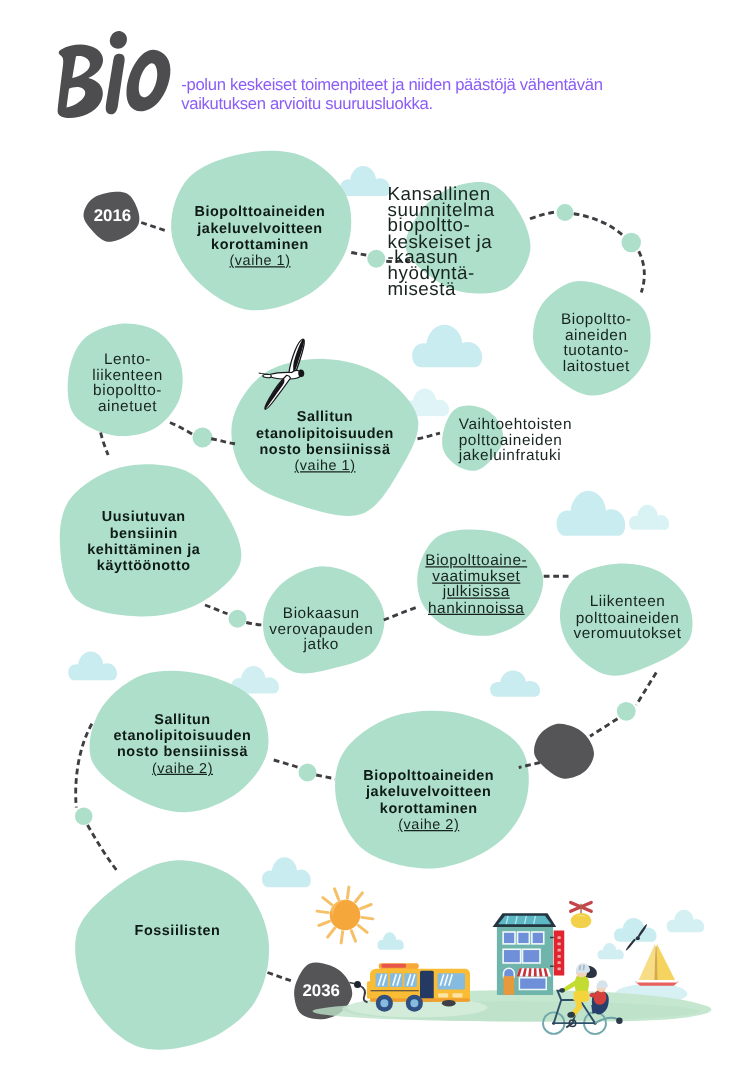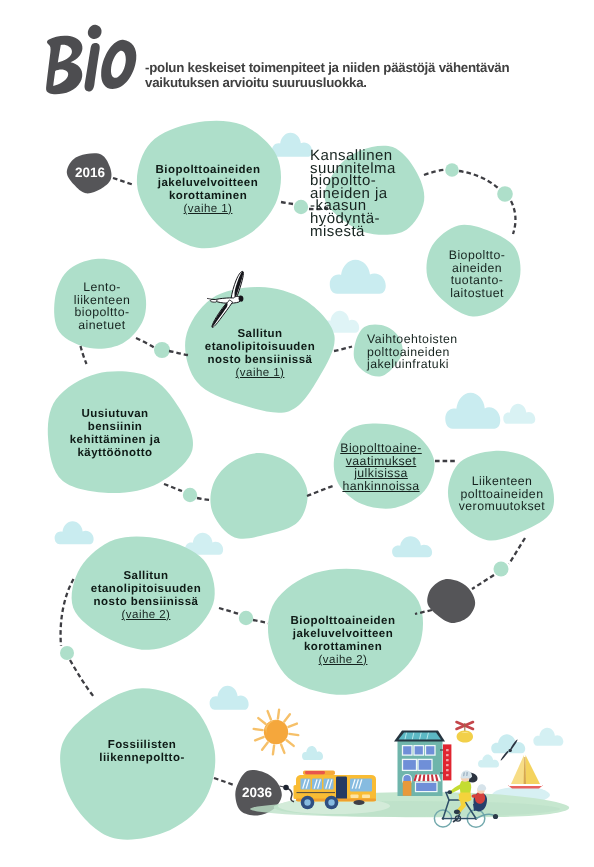--- a/index.html
+++ b/index.html
@@ -11,21 +11,21 @@
   .blob{fill:#aedfca;}
   .dot{fill:#aedfca;}
   .badgeshape{fill:#555558;}
   .dash{fill:none;stroke:#3d3d42;stroke-width:2.3;stroke-linecap:butt;stroke-dasharray:4.6 3.0;}
   .cloud{fill:#c9ecf0;}
   .btxt{position:absolute;text-align:center;color:#16231f;letter-spacing:0.45px;}
   .btxt.bold{font-weight:bold;color:#0e1a16;}
   .btxt .phase{font-weight:normal;color:#16231f;text-decoration:underline;}
   #logo{position:absolute;left:40px;top:22px;}
   #subtitle{position:absolute;left:145px;top:61px;width:420px;font-size:13.3px;
-            font-weight:bold;color:#404040;line-height:14.5px;letter-spacing:-0.25px;}
+            font-weight:normal;color:#8b5cf6;line-height:14.5px;letter-spacing:-0.25px;}
   .badgelabel{position:absolute;color:#ffffff;font-weight:bold;text-align:center;font-size:13.5px;}
 </style>
 </head>
 <body>
 
 <div id="stage">
 
 <svg class="layer" viewBox="0 0 594 867">
   <g>
   <g transform="translate(293,145) scale(0.7463,0.8421)" opacity="1.0">
@@ -302,21 +302,21 @@
 <div class="btxt bold" style="left:118px;top:164.0px;width:180px;font-size:11.5px;line-height:13.0px;text-align:center;">
       <div>Biopolttoaineiden</div>
       <div>jakeluvelvoitteen</div>
       <div>korottaminen</div>
       <div class="phase">(vaihe 1)</div>
     </div>
 <div class="btxt" style="left:310px;top:150.0px;width:130px;font-size:15px;line-height:12.6px;text-align:left;">
       <div>Kansallinen</div>
       <div>suunnitelma</div>
       <div>biopoltto-</div>
-      <div>aineiden ja</div>
+      <div>keskeiset ja</div>
       <div>-kaasun</div>
       <div>hyödyntä-</div>
       <div>misestä</div>
     </div>
 <div class="btxt" style="left:412px;top:249.0px;width:130px;font-size:12.3px;line-height:12.6px;text-align:center;">
       <div>Biopoltto-</div>
       <div>aineiden</div>
       <div>tuotanto-</div>
       <div>laitostuet</div>
     </div>
@@ -336,20 +336,25 @@
       <div>Vaihtoehtoisten</div>
       <div>polttoaineiden</div>
       <div>jakeluinfratuki</div>
     </div>
 <div class="btxt bold" style="left:20px;top:408.0px;width:190px;font-size:11.5px;line-height:13.0px;text-align:center;">
       <div>Uusiutuvan</div>
       <div>bensiinin</div>
       <div>kehittäminen ja</div>
       <div>käyttöönotto</div>
     </div>
+<div class="btxt" style="left:187px;top:484.0px;width:140px;font-size:12.3px;line-height:12.6px;text-align:center;">
+      <div>Biokaasun</div>
+      <div>verovapauden</div>
+      <div>jatko</div>
+    </div>
 <div class="btxt" style="left:306px;top:442.0px;width:150px;font-size:12.3px;line-height:12.6px;text-align:center;text-decoration:underline;">
       <div>Biopolttoaine-</div>
       <div>vaatimukset</div>
       <div>julkisissa</div>
       <div>hankinnoissa</div>
     </div>
 <div class="btxt" style="left:427px;top:475.0px;width:150px;font-size:12.3px;line-height:12.6px;text-align:center;">
       <div>Liikenteen</div>
       <div>polttoaineiden</div>
       <div>veromuutokset</div>
@@ -361,20 +366,19 @@
       <div class="phase">(vaihe 2)</div>
     </div>
 <div class="btxt bold" style="left:248px;top:615.0px;width:190px;font-size:11.5px;line-height:13.0px;text-align:center;">
       <div>Biopolttoaineiden</div>
       <div>jakeluvelvoitteen</div>
       <div>korottaminen</div>
       <div class="phase">(vaihe 2)</div>
     </div>
 <div class="btxt bold" style="left:47px;top:739.0px;width:190px;font-size:11.5px;line-height:13.0px;text-align:center;">
       <div>Fossiilisten</div>
-      <div>liikennepoltto-</div>
     </div>
 
 <div class="badgelabel" style="left:60px;top:164.5px;width:60px;">2016</div>
 <div class="badgelabel" style="left:422px;top:621px;width:60px;">2030</div>
 <div class="badgelabel" style="left:227px;top:784.5px;width:60px;">2036</div>
 
 </div>
 
 </body></html>

